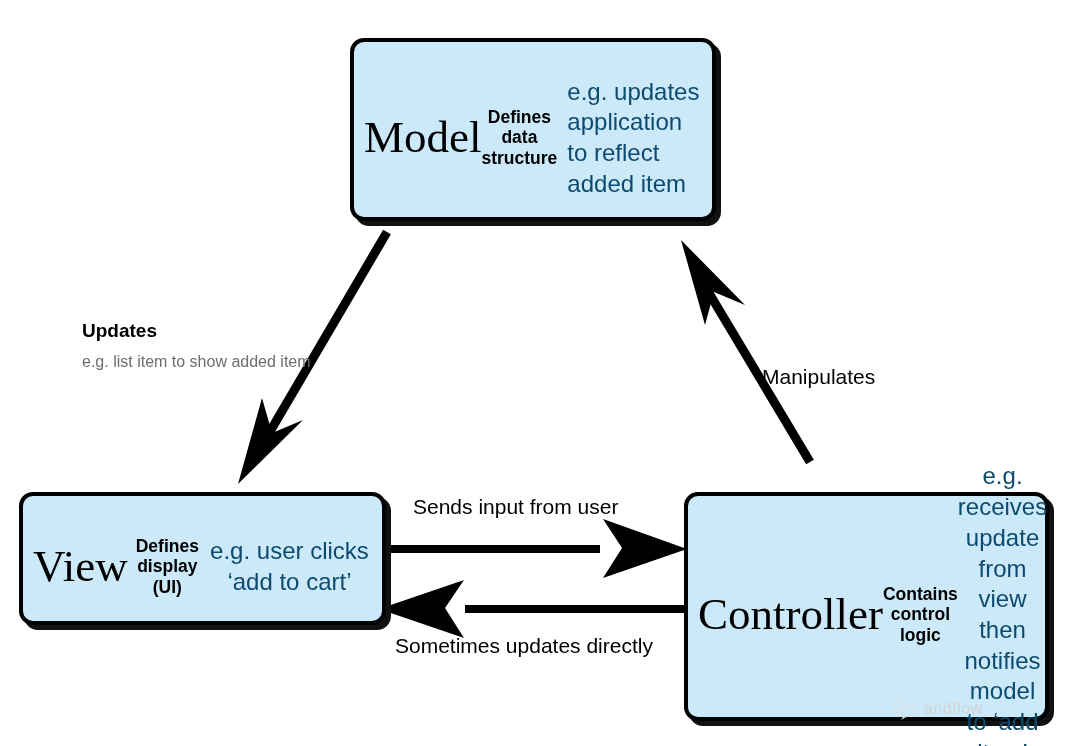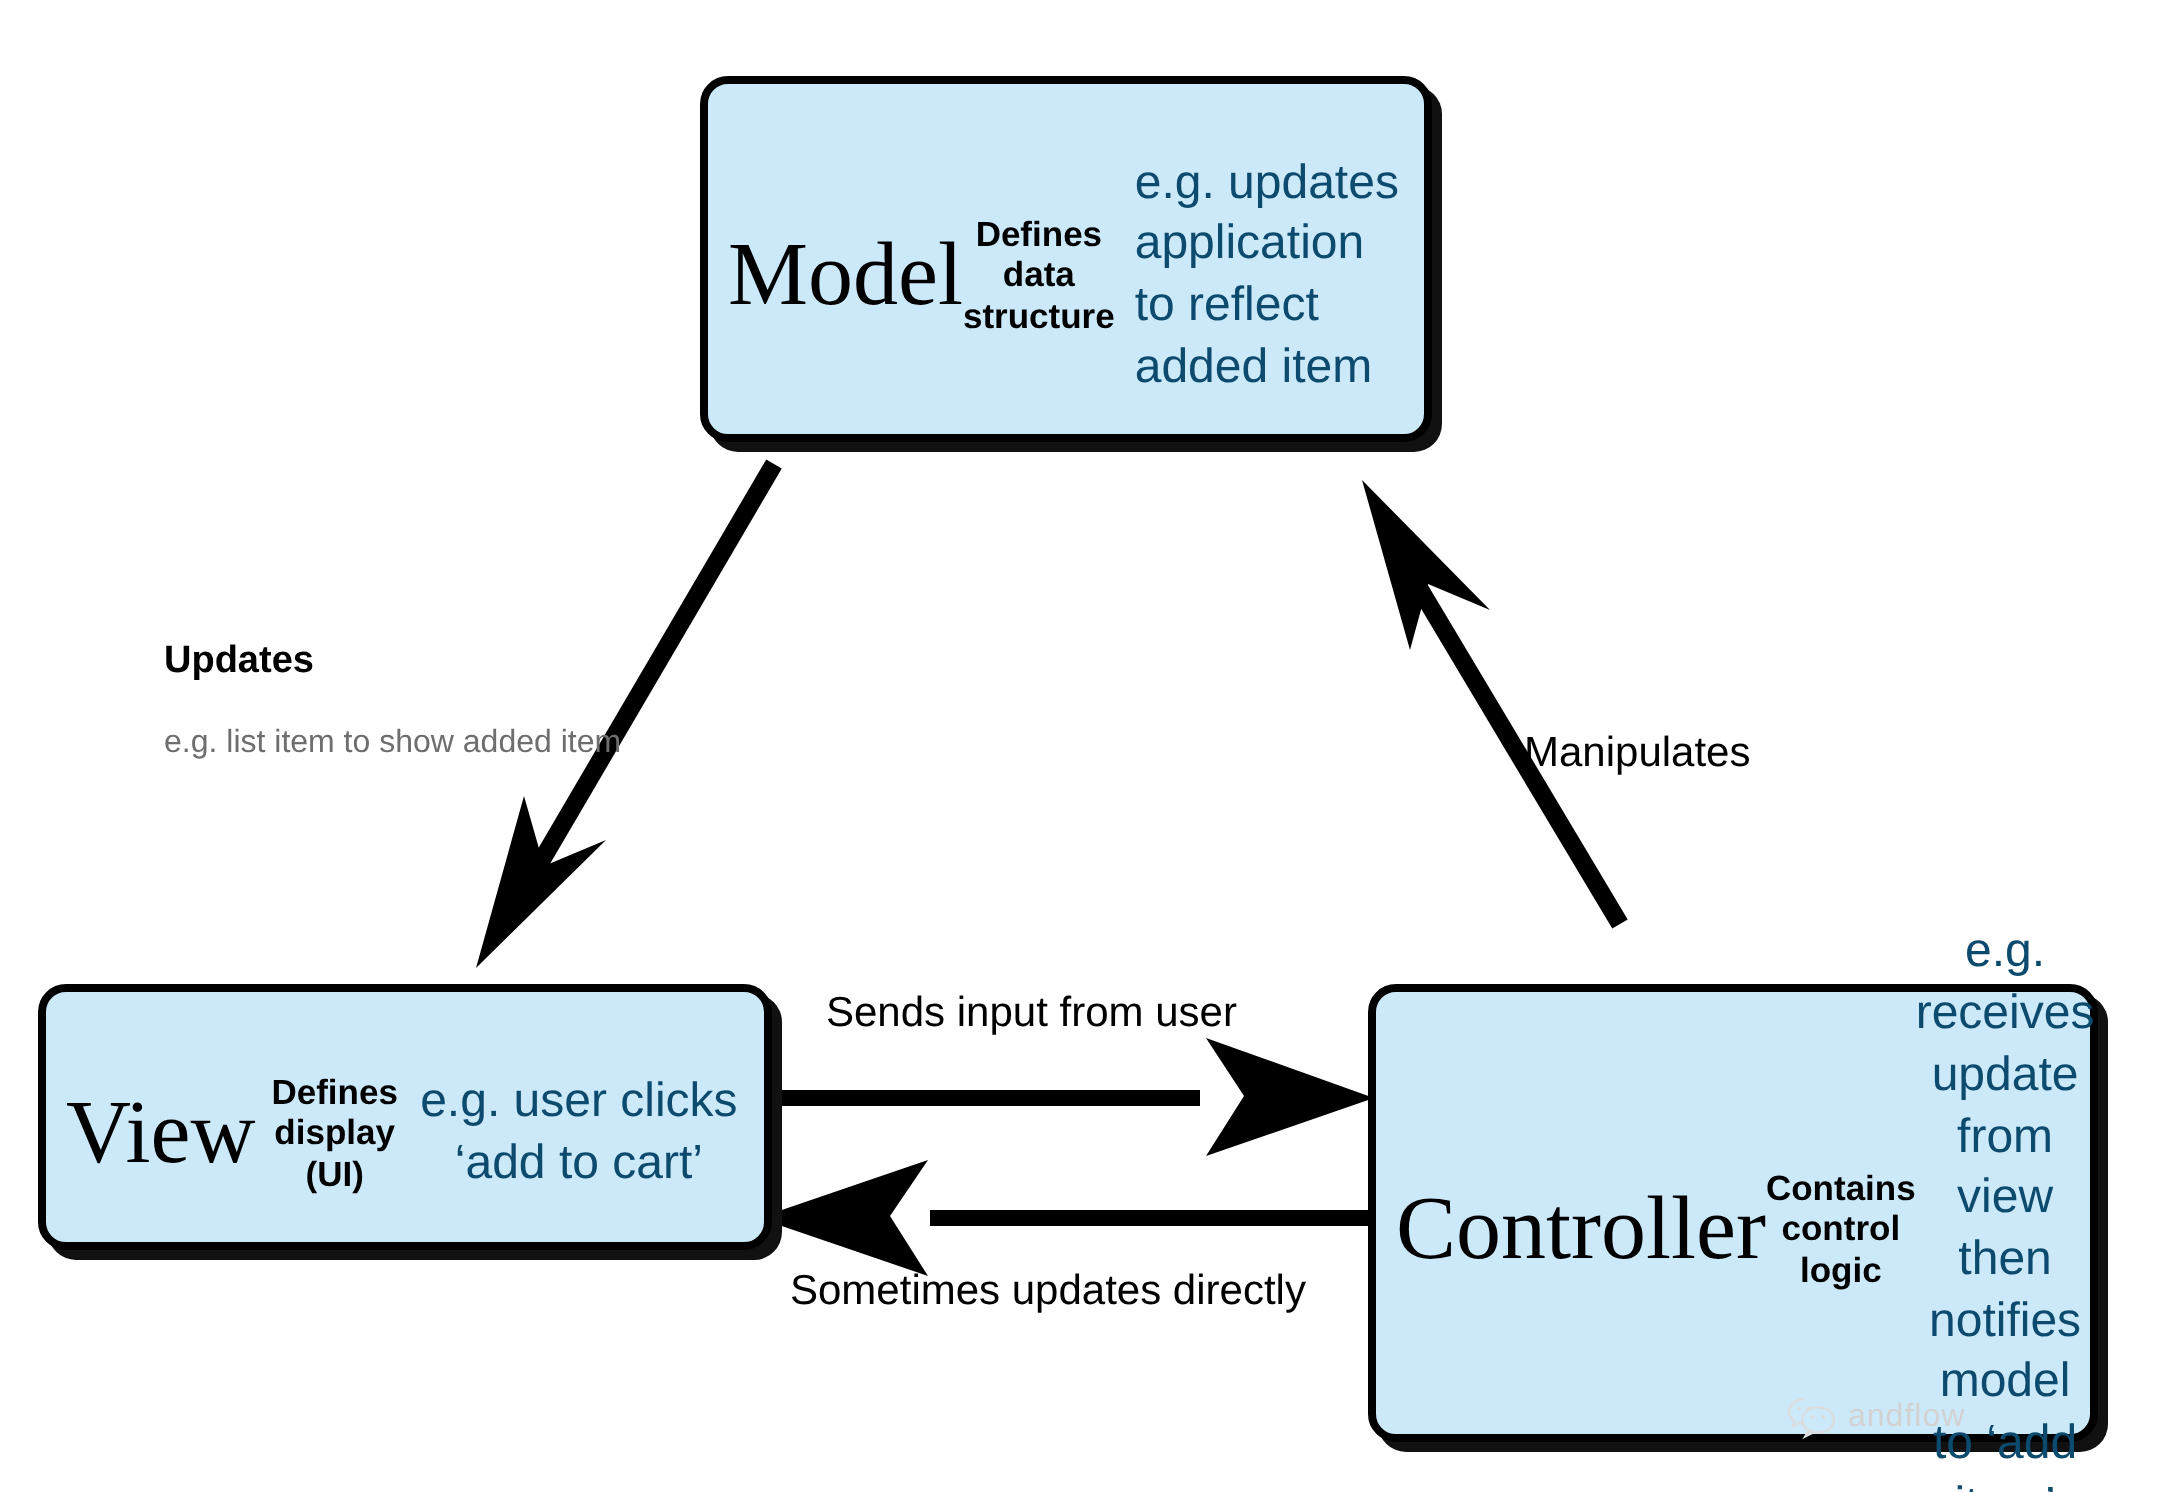--- a/index.html
+++ b/index.html
@@ -95,21 +95,21 @@
     font-weight: normal;
     font-size: 21px;
   }
   .edge-label .lbl-eg {
     display: block;
     font-family: "Liberation Sans", sans-serif;
     font-weight: normal;
     font-size: 16px;
     color: #6e6e6e;
     line-height: 1.25;
-    margin-top: 19px;
+    margin-top: 9px;
   }
 
   #label-updates     { left: 82px;  top: 320px; width: 210px; }
   #label-manipulates { left: 762px; top: 332px; width: 140px; text-align: left; margin-top: 32px;}
   #label-sends       { left: 413px; top: 494px; width: 250px; }
   #label-sometimes   { left: 395px; top: 633px; width: 280px; }
 
   
   #watermark {
     position: absolute;

